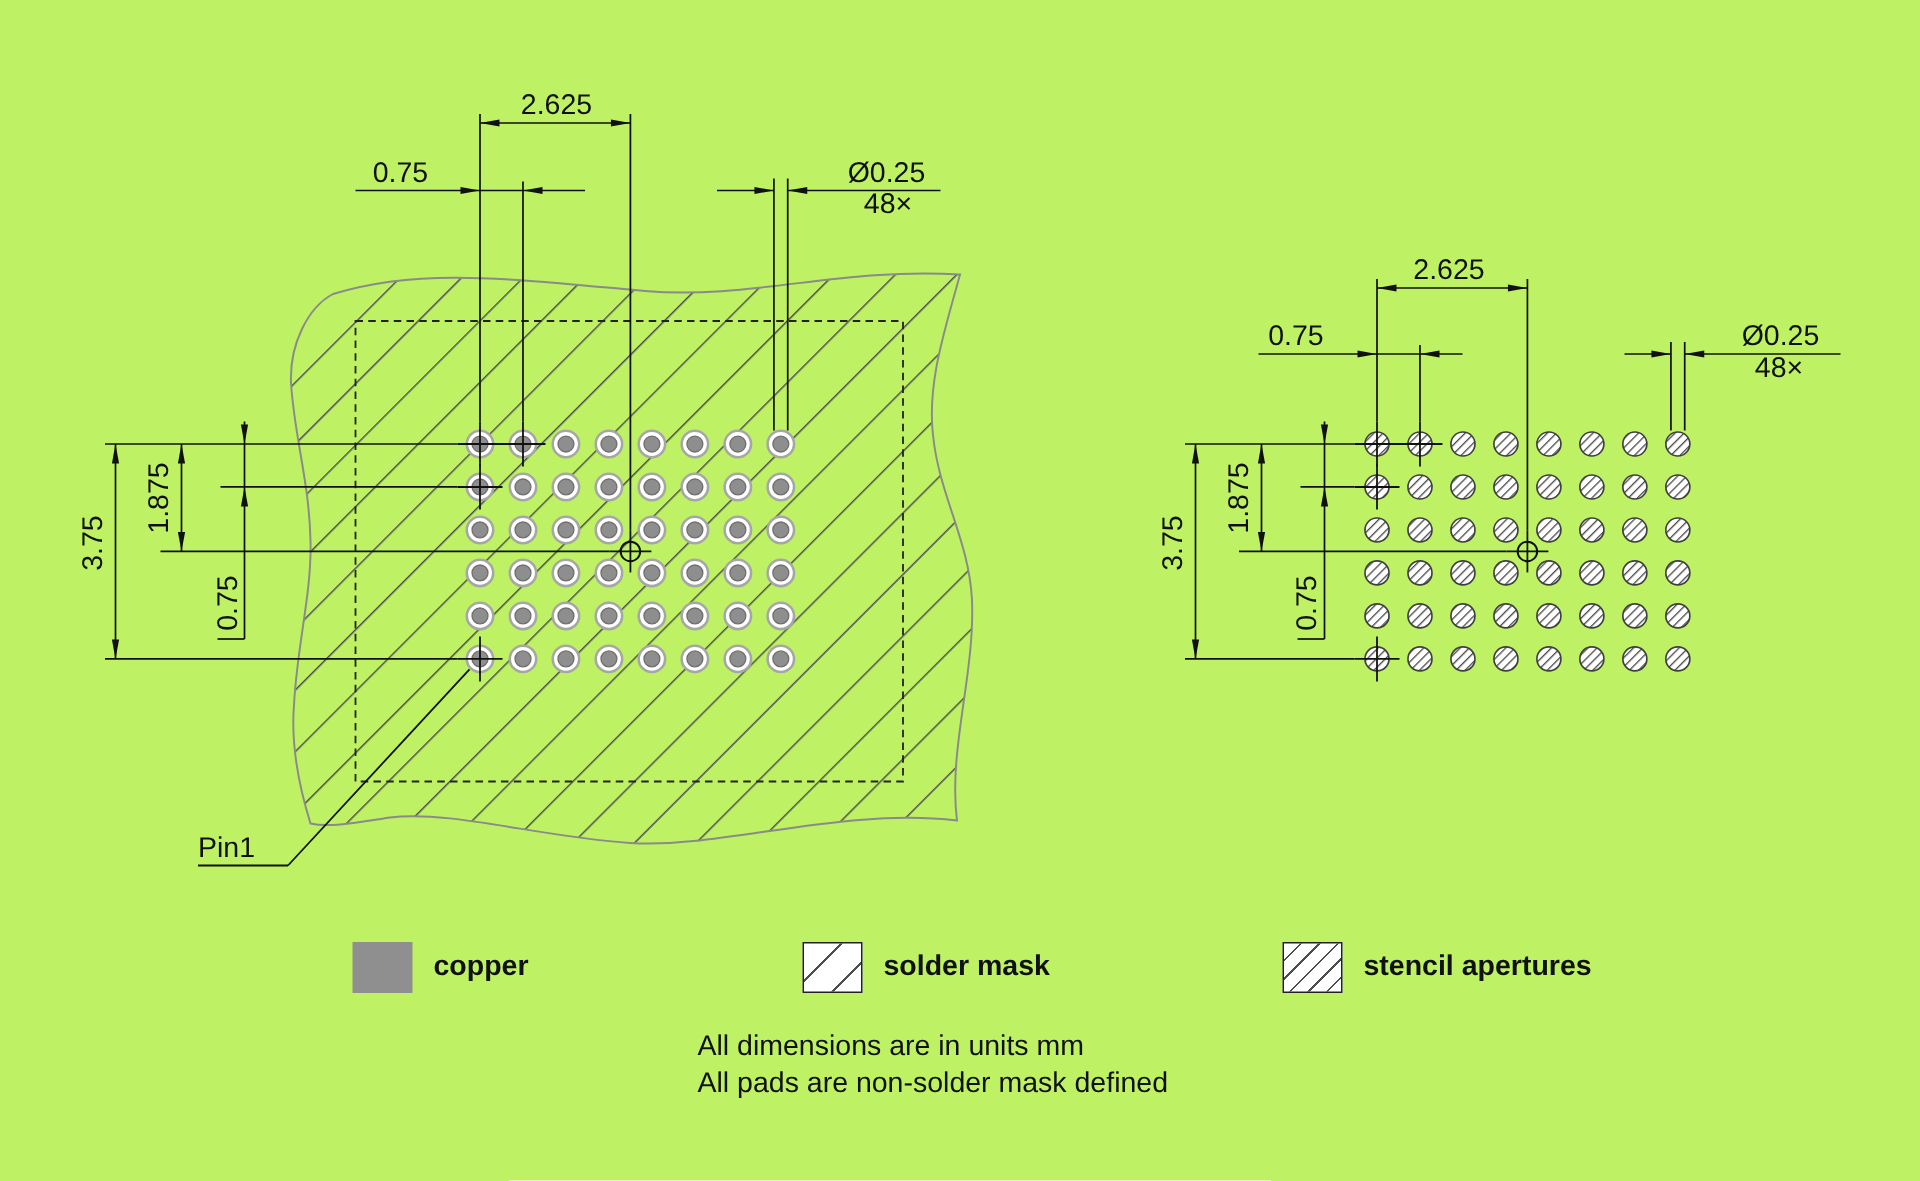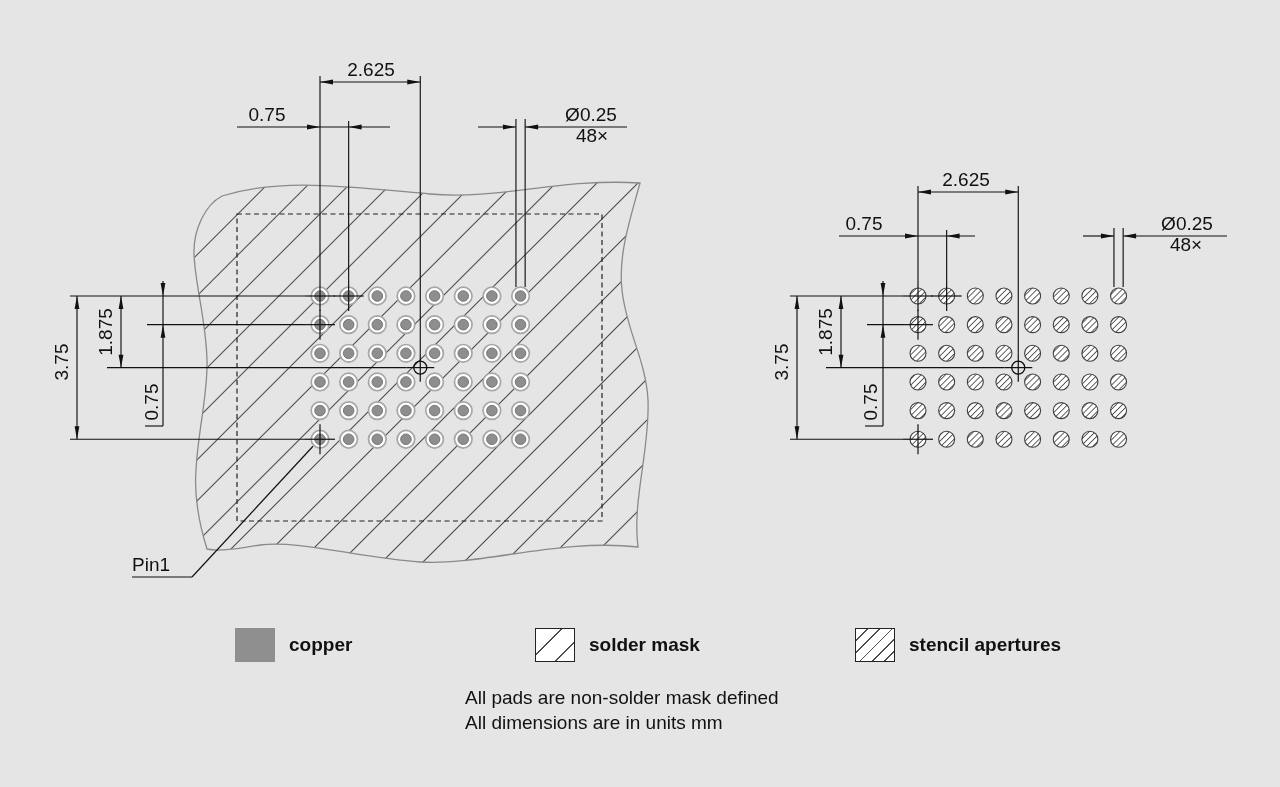--- a/index.html
+++ b/index.html
@@ -1,16 +1,16 @@
 <!DOCTYPE html>
 <html><head>
 <meta charset="utf-8">
 <style>
   html,body{margin:0;padding:0;background:#ffffff;}
-  #stage{position:relative;width:1280px;height:787px;background:#e5e5e5;overflow:hidden;
+  #stage{position:relative;width:1280px;height:787px;background:#bef264;overflow:hidden;
          font-family:"Liberation Sans",sans-serif;color:#111;}
   #drawing{position:absolute;left:0;top:0;}
   svg text{font-family:"Liberation Sans",sans-serif;fill:#111;}
   .legend{position:absolute;left:0;top:0;width:100%;height:0;}
   .legend-item{position:absolute;display:flex;align-items:center;height:34px;font-weight:bold;}
   .swatch{width:40px;height:34px;flex:0 0 auto;}
   .swatch-copper{background:#8f8f8f;}
   .swatch-soldermask{background:#fff;border:1.5px solid #222;box-sizing:border-box;
      background-image:repeating-linear-gradient(135deg,transparent 0px,transparent 17px,#4d4d4d 17px,#4d4d4d 18.4px);}
   .swatch-stencil{background:#fff;border:1.5px solid #222;box-sizing:border-box;
@@ -531,17 +531,17 @@
       <span class="swatch swatch-soldermask"></span>
       <span class="legend-label">solder mask</span>
     </div>
     <div class="legend-item" style="left:836px;top:628px;margin-left:19px;">
       <span class="swatch swatch-stencil"></span>
       <span class="legend-label">stencil apertures</span>
     </div>
   </div>
 
   <div class="notes">
+    <span>All dimensions are in units mm</span>
     <span>All pads are non-solder mask defined</span>
-    <span>All dimensions are in units mm</span>
   </div>
 
 </div>
 
 </body></html>

